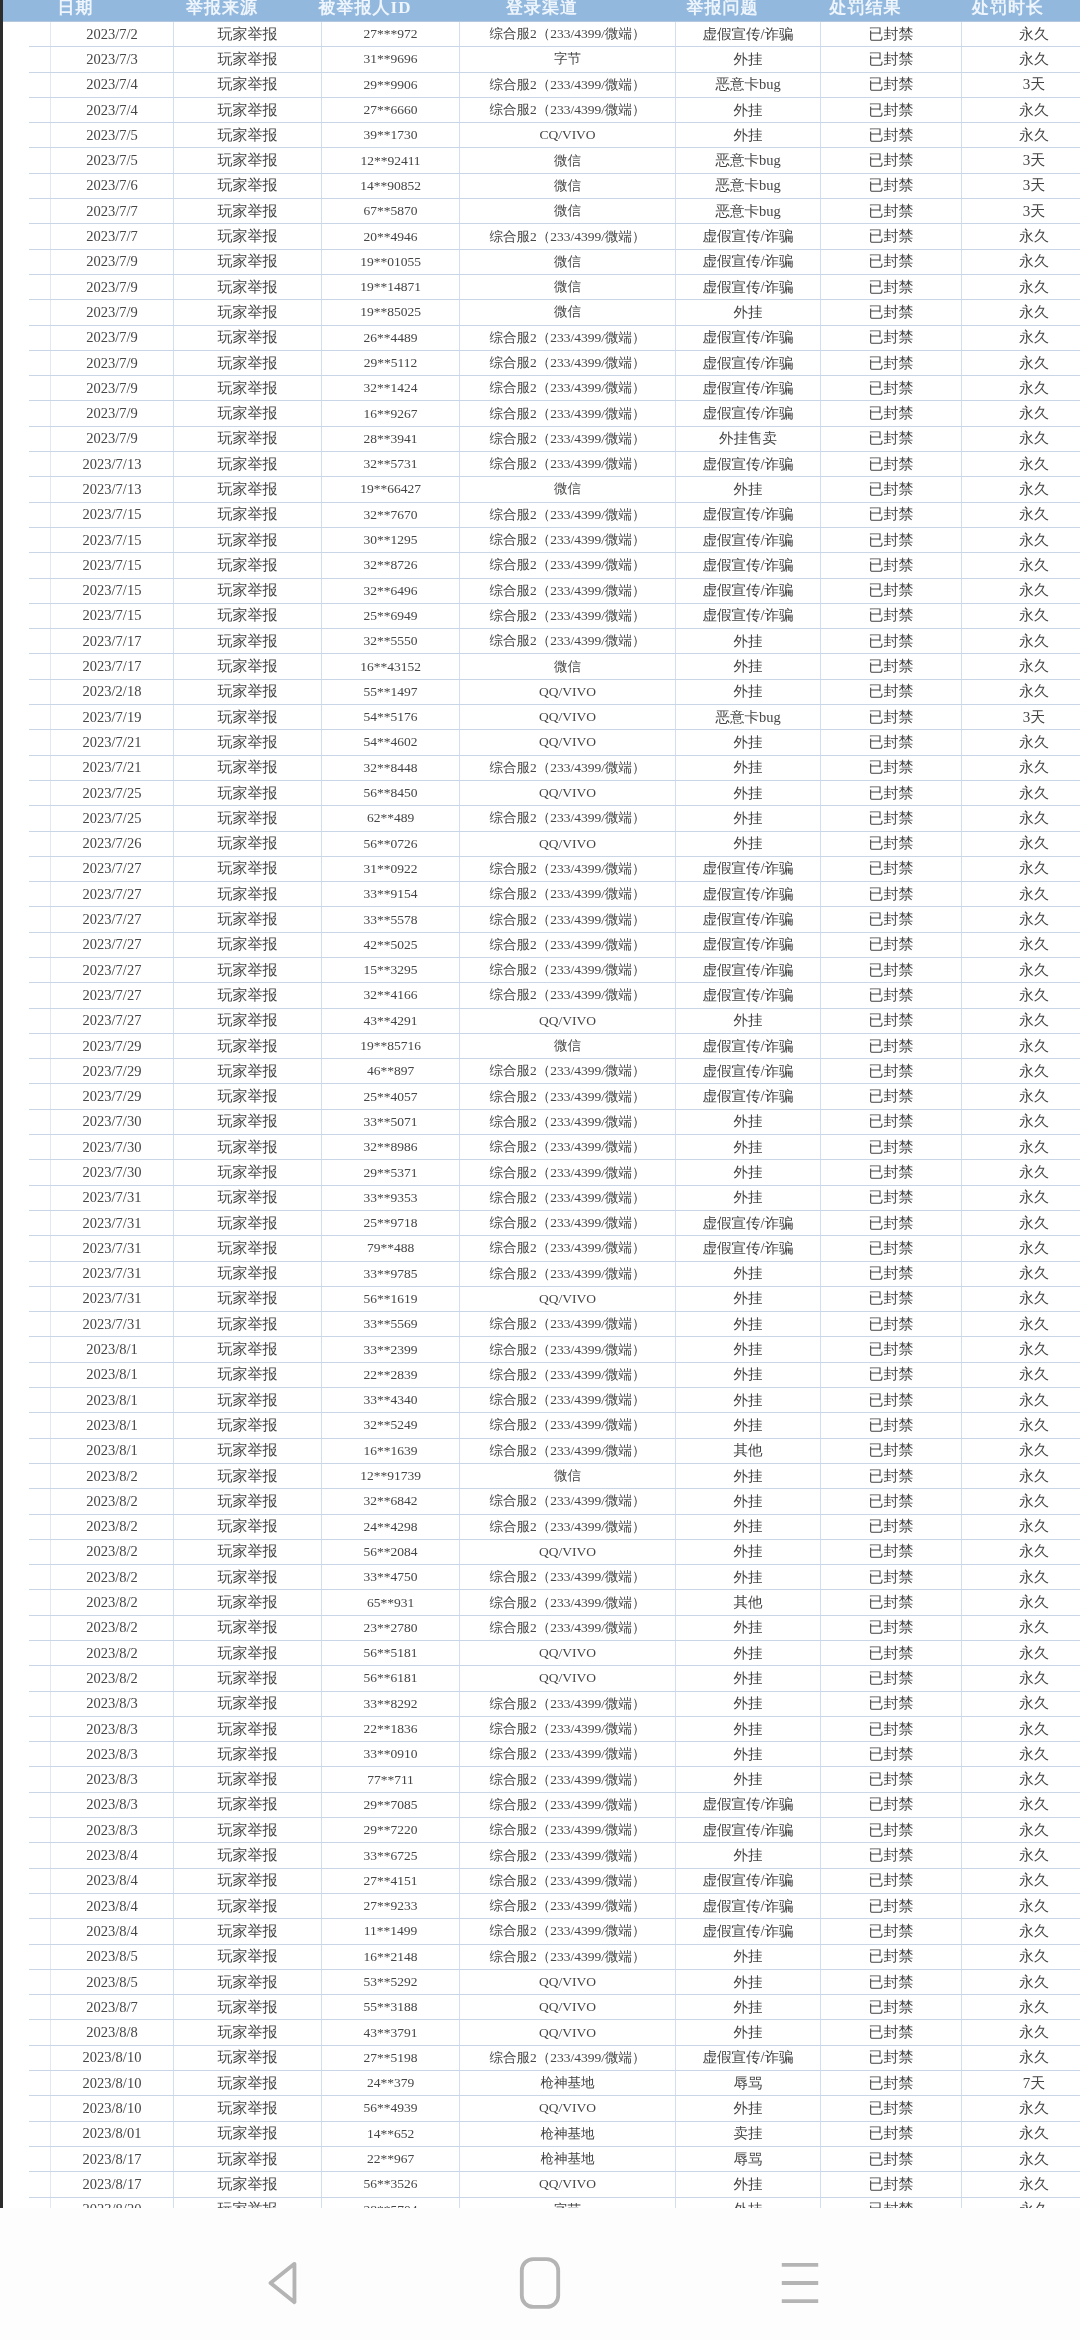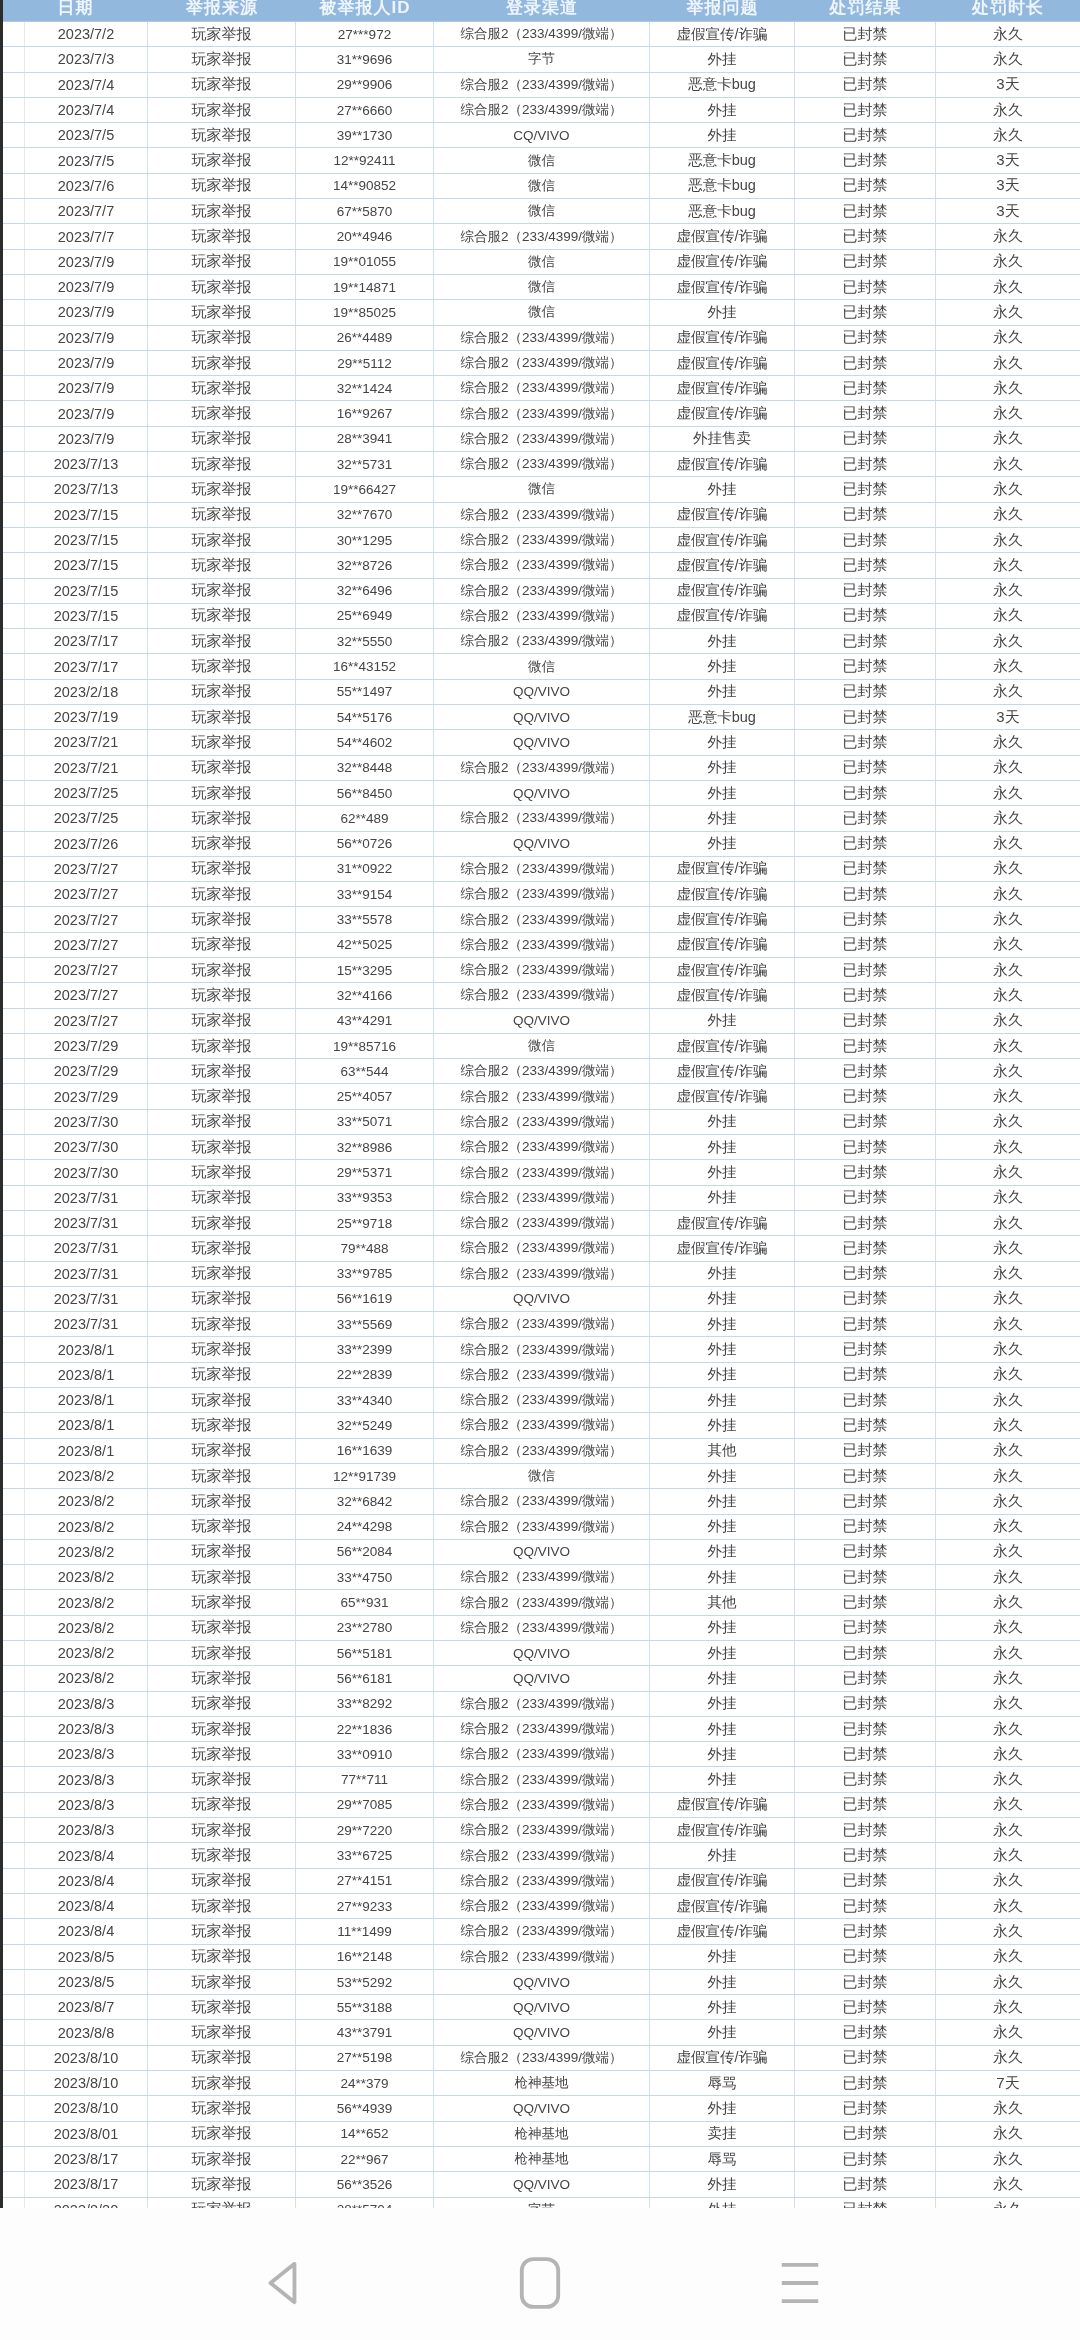--- a/index.html
+++ b/index.html
@@ -1,19 +1,19 @@
 <!DOCTYPE html>
 <html style="--header-bg: #92b8de; --header-text: #eef5fc; --row-border: #c8d6e8; --cell-border: #d3dfee; --text: #454545; --left-edge: #2c2c2c; --nav-icon: #b4b4b4;"><head>
 <meta charset="utf-8">
 <style>
   html,body { margin:0; padding:0; }
   body { font-family:"Liberation Sans","DejaVu Sans",sans-serif; }
   .screen {
     position:relative; width:1080px; height:2340px;
-    background:#ffffff; overflow:hidden;
+    background:#ffffff; overflow:hidden;font-family:Liberation Serif, serif;
   }
   
   .table-wrap {
     position:absolute; top:0; left:0; width:1077px; height:2208px;
     overflow:hidden; background:#ffffff;
     border-left:3px solid var(--left-edge,#2c2c2c);
   }
   .thead {
     display:grid;
     grid-template-columns:145px 148px 138px 216px 145px 141px 144px;
@@ -25,21 +25,21 @@
   .th {
     display:flex; align-items:flex-end; justify-content:center;
     overflow:hidden;
   }
   .th span {
     color:var(--header-text,#eef5fc);
     font-size:17px; font-weight:700; line-height:32px;
     margin-bottom:-3px; white-space:nowrap;
     letter-spacing:1px;
   }
-  .tbody { display:block; }
+  .tbody { display:block;padding-left:26px; }
   .tr {
     display:grid;
     grid-template-columns:22px 123px 148px 138px 216px 145px 141px 144px;
     height:25.3px; box-sizing:border-box;
     border-bottom:1px solid var(--row-border,#c8d6e8);
     background:#ffffff;
   }
   .td {
     display:flex; align-items:center; justify-content:center;
     color:var(--text,#454545); font-size:15px;
@@ -504,21 +504,21 @@
           <div class="td col-3">19**85716</div>
           <div class="td col-4">微信</div>
           <div class="td col-5">虚假宣传/诈骗</div>
           <div class="td col-6">已封禁</div>
           <div class="td col-7">永久</div>
         </div>
         <div class="tr">
           <div class="td gutter"></div>
           <div class="td col-1">2023/7/29</div>
           <div class="td col-2">玩家举报</div>
-          <div class="td col-3">63**544</div>
+          <div class="td col-3">46**897</div>
           <div class="td col-4">综合服2（233/4399/微端）</div>
           <div class="td col-5">虚假宣传/诈骗</div>
           <div class="td col-6">已封禁</div>
           <div class="td col-7">永久</div>
         </div>
         <div class="tr">
           <div class="td gutter"></div>
           <div class="td col-1">2023/7/29</div>
           <div class="td col-2">玩家举报</div>
           <div class="td col-3">25**4057</div>

